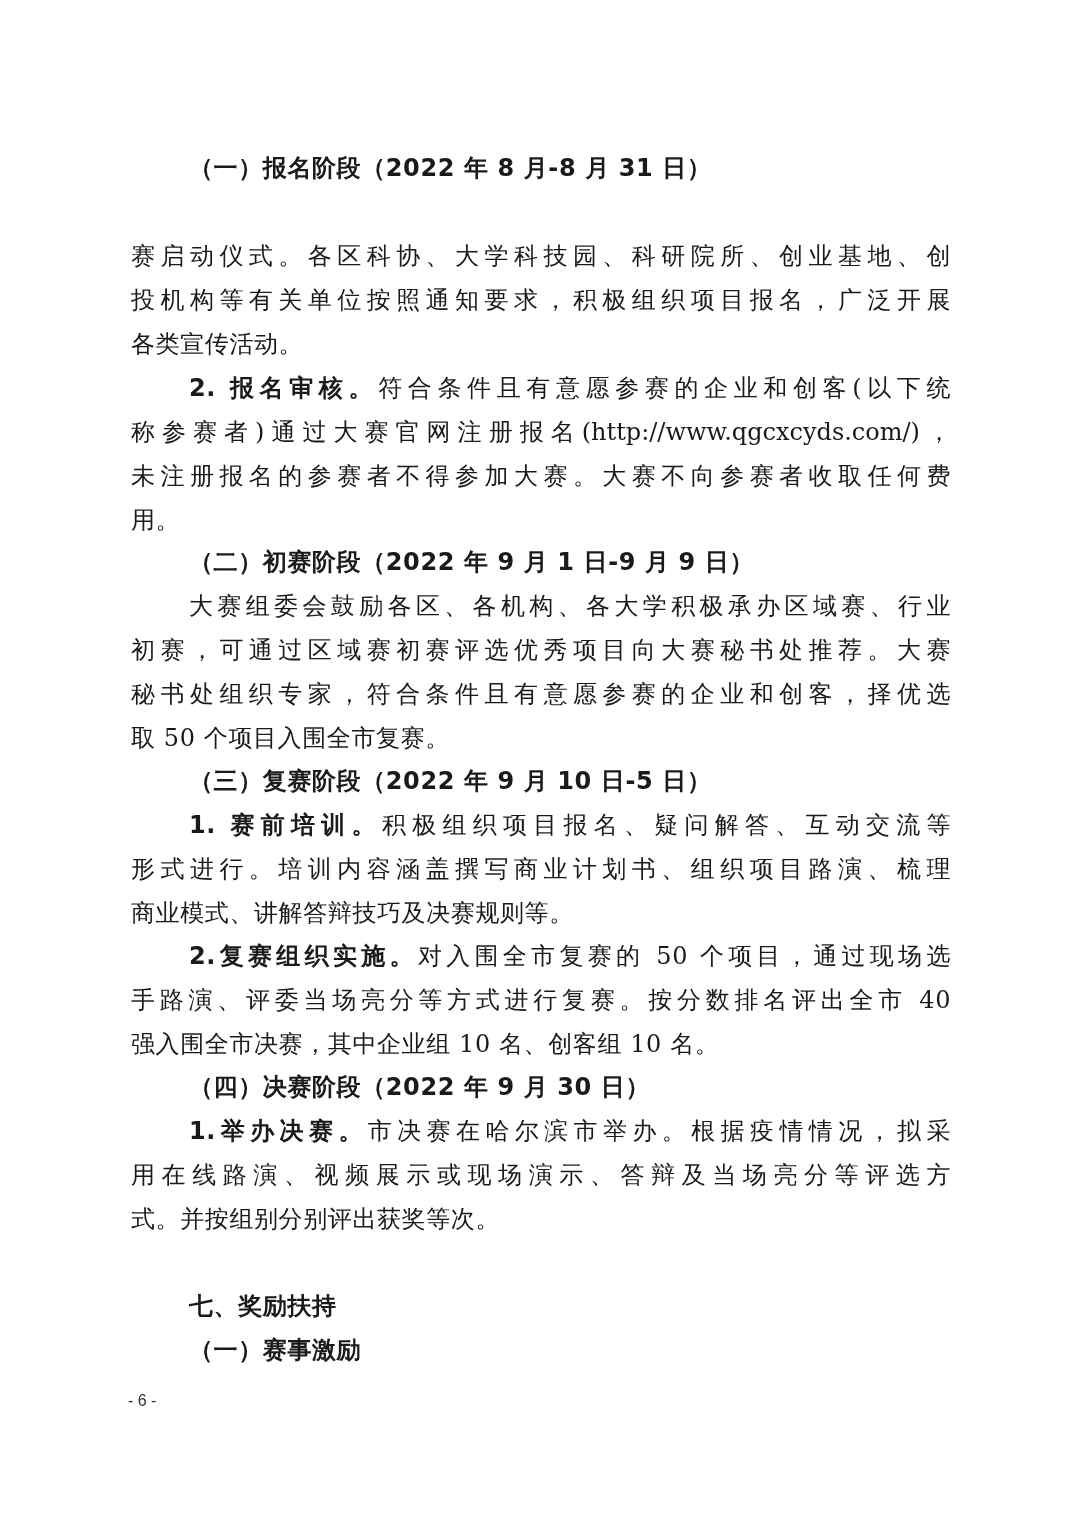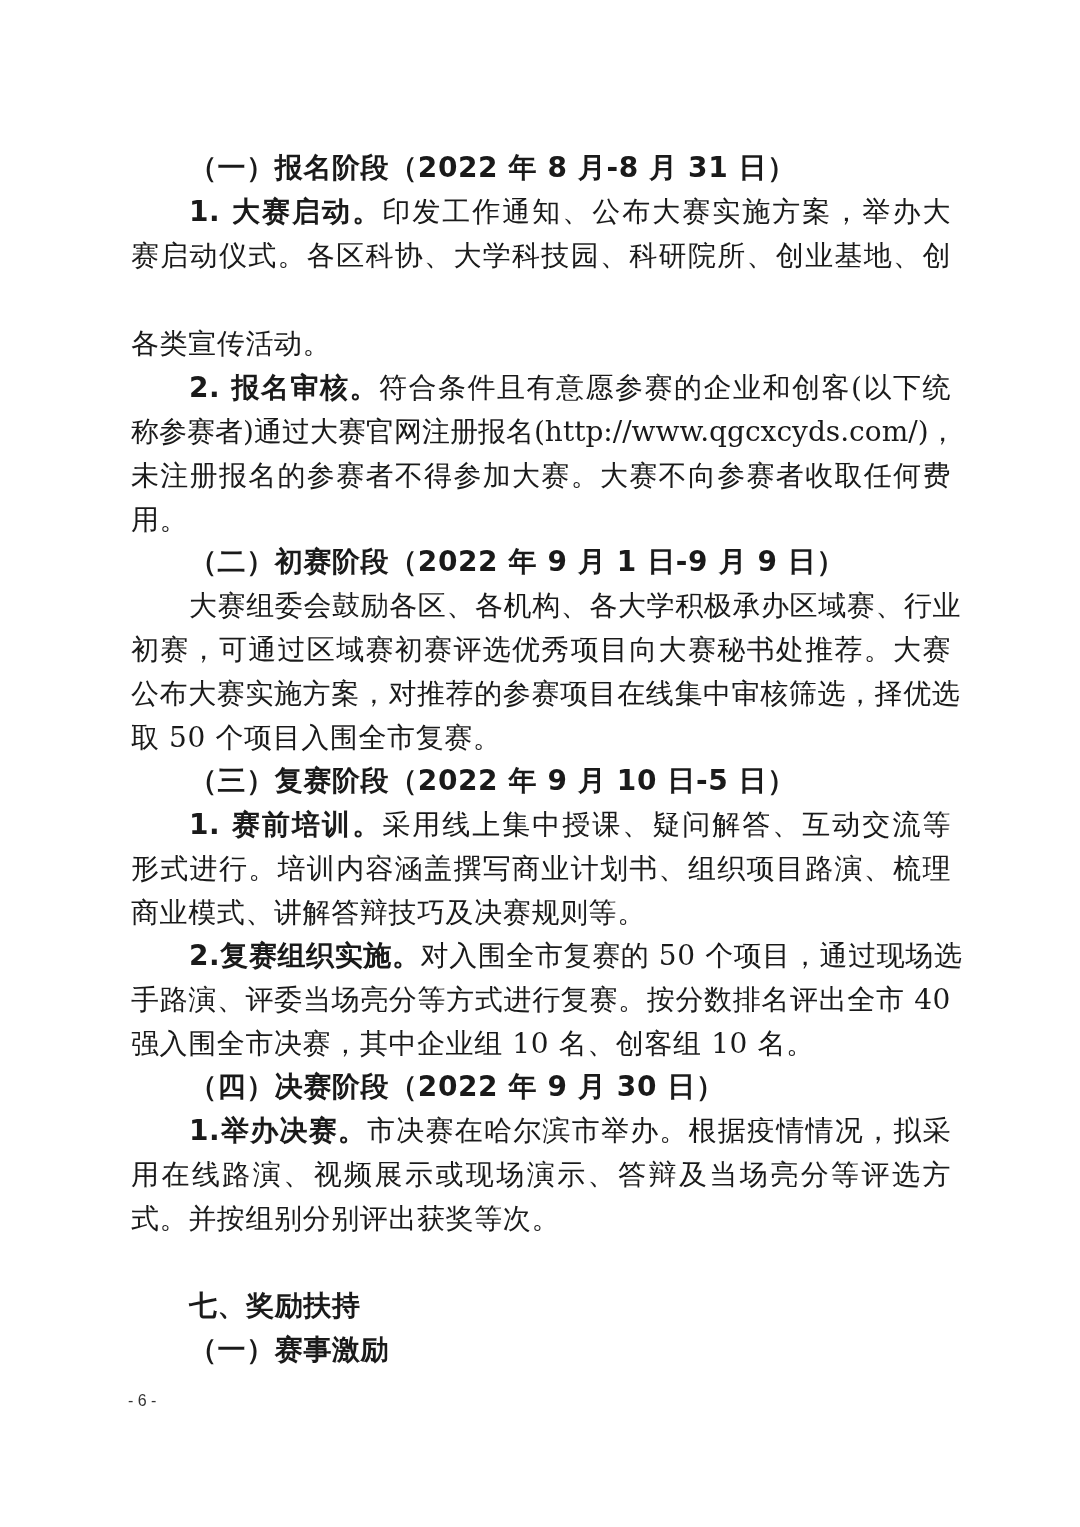--- a/index.html
+++ b/index.html
@@ -1,51 +1,51 @@
 <!DOCTYPE html>
 <html><head>
 <meta charset="utf-8">
 <style>
   html, body { margin:0; padding:0; background:#ffffff; }
   body { width:1080px; height:1527px; position:relative; overflow:hidden;
          font-family:"DejaVu Serif","Liberation Serif",serif; color:#1a1a1a; }
   .page { position:absolute; left:0; top:0; width:1080px; height:1527px; }
   .line { position:absolute; left:131px; width:820px; height:44px; line-height:44px;
-          font-size:28px; white-space:nowrap; letter-spacing:0.6px; }
+          font-size:24px; white-space:nowrap; letter-spacing:0.6px; }
   .line.indent { left:189px; }
   .jus { text-align-last:justify; text-align:justify; }
   .b { font-weight:bold; font-family:"DejaVu Sans","Liberation Sans",sans-serif; }
   .heading { font-weight:bold; font-family:"DejaVu Sans","Liberation Sans",sans-serif; }
   .pagenum { position:absolute; left:128px; top:1392px; font-size:16px;
              font-family:"Liberation Sans",sans-serif; color:#333; }
 </style>
 </head>
 <body>
 
 <div class="page">
 
   <div class="line indent heading" style="top:146px">（一）报名阶段（2022 年 8 月-8 月 31 日）</div>
 
-  <div class="line indent jus" style="top:190px;width:762px"><span class="b">1. 大赛启动。</span><span>印发工作通知、公布大赛实施方案，举办大</span></div>
   <div class="line jus" style="top:234px">赛启动仪式。各区科协、大学科技园、科研院所、创业基地、创</div>
+  <div class="line jus" style="top:278px">投机构等有关单位按照通知要求，积极组织项目报名，广泛开展</div>
   <div class="line" style="top:322px">各类宣传活动。</div>
 
   <div class="line indent jus" style="top:366px;width:762px"><span class="b">2. 报名审核。</span><span>符合条件且有意愿参赛的企业和创客(以下统</span></div>
   <div class="line jus" style="top:410px;letter-spacing:0">称参赛者)通过大赛官网注册报名(http://www.qgcxcyds.com/)，</div>
   <div class="line jus" style="top:454px">未注册报名的参赛者不得参加大赛。大赛不向参赛者收取任何费</div>
   <div class="line" style="top:498px">用。</div>
 
   <div class="line indent heading" style="top:540px">（二）初赛阶段（2022 年 9 月 1 日-9 月 9 日）</div>
   <div class="line indent jus" style="top:584px;width:762px">大赛组委会鼓励各区、各机构、各大学积极承办区域赛、行业</div>
   <div class="line jus" style="top:628px">初赛，可通过区域赛初赛评选优秀项目向大赛秘书处推荐。大赛</div>
-  <div class="line jus" style="top:672px">公布大赛实施方案，对推荐的参赛项目在线集中审核筛选，择优选</div>
+  <div class="line jus" style="top:672px">秘书处组织专家，符合条件且有意愿参赛的企业和创客，择优选</div>
   <div class="line" style="top:716px">取 50 个项目入围全市复赛。</div>
 
   <div class="line indent heading" style="top:759px">（三）复赛阶段（2022 年 9 月 10 日-5 日）</div>
-  <div class="line indent jus" style="top:803px;width:762px"><span class="b">1. 赛前培训。</span><span>采用线上集中授课、疑问解答、互动交流等</span></div>
+  <div class="line indent jus" style="top:803px;width:762px"><span class="b">1. 赛前培训。</span><span>积极组织项目报名、疑问解答、互动交流等</span></div>
   <div class="line jus" style="top:847px">形式进行。培训内容涵盖撰写商业计划书、组织项目路演、梳理</div>
   <div class="line" style="top:891px">商业模式、讲解答辩技巧及决赛规则等。</div>
 
   <div class="line indent jus" style="top:934px;width:762px"><span class="b">2.复赛组织实施。</span><span>对入围全市复赛的 50 个项目，通过现场选</span></div>
   <div class="line jus" style="top:978px">手路演、评委当场亮分等方式进行复赛。按分数排名评出全市 40</div>
   <div class="line" style="top:1022px">强入围全市决赛，其中企业组 10 名、创客组 10 名。</div>
 
   <div class="line indent heading" style="top:1065px">（四）决赛阶段（2022 年 9 月 30 日）</div>
   <div class="line indent jus" style="top:1109px;width:762px"><span class="b">1.举办决赛。</span><span>市决赛在哈尔滨市举办。根据疫情情况，拟采</span></div>
   <div class="line" style="top:1197px">式。并按组别分别评出获奖等次。</div>

